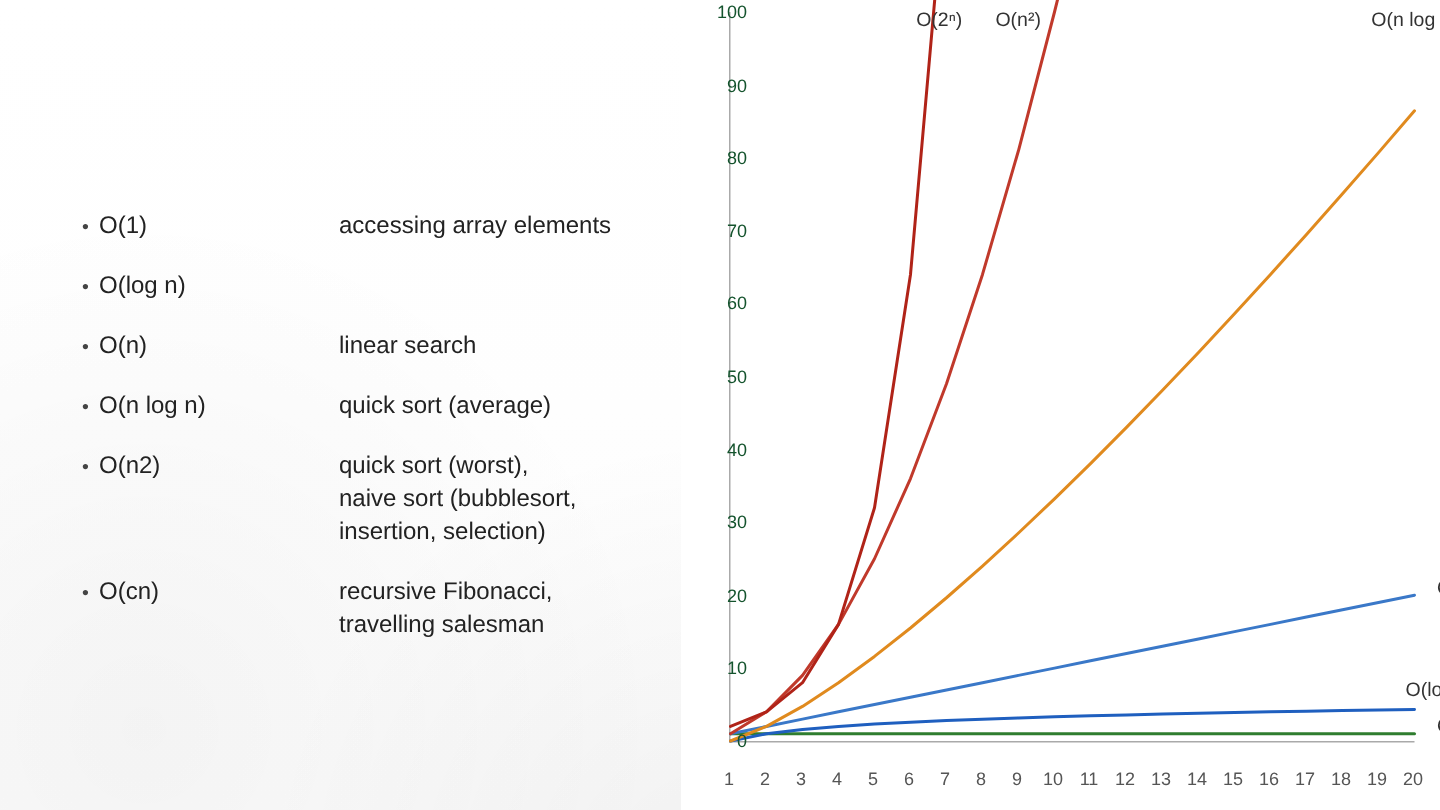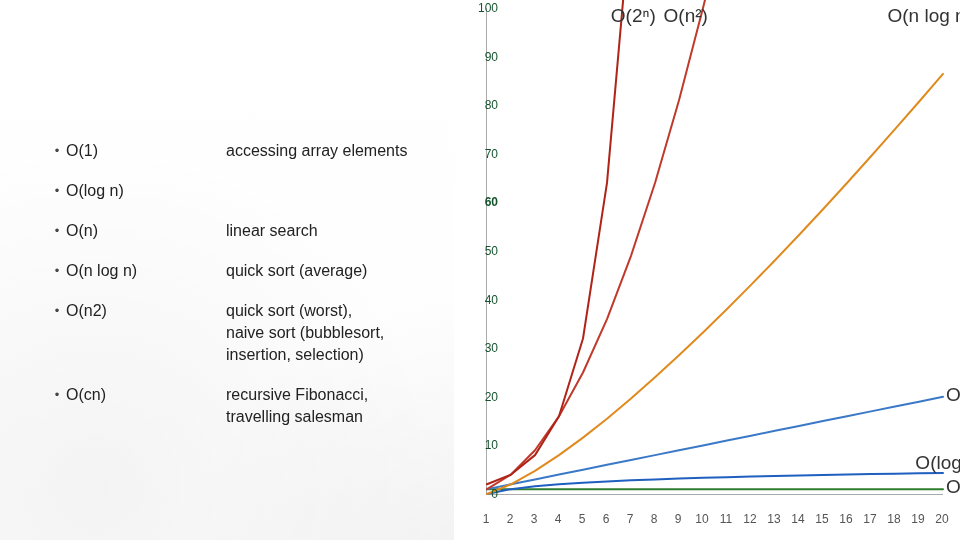--- a/index.html
+++ b/index.html
@@ -83,21 +83,21 @@
   }
   .x-tick-label {
     position: absolute;
     bottom: 14px;
     font-size: 12px;
     color: #555;
     transform: translateX(-50%);
   }
   .series-label {
     position: absolute;
-    font-size: 19px;
+    font-size: 13px;
     color: #333;
     white-space: nowrap;
     background: rgba(255,255,255,0.0);
   }
   svg.plot {
     position: absolute;
     left: 0;
     top: 0;
     width: 456px;
     height: 486px;
@@ -155,21 +155,21 @@
         <path d="M 0.00 481.14 L 24.00 466.56 L 48.00 442.26 L 72.00 408.24 L 96.00 364.50 L 120.00 311.04 L 144.00 247.86 L 168.00 174.96 L 192.00 92.34 L 216.00 0.00 L 240.00 -97.20" class="curve" stroke="#c0392b"></path>
         <path d="M 0.00 476.28 L 24.00 466.56 L 48.00 447.12 L 72.00 408.24 L 96.00 330.48 L 120.00 174.96 L 144.00 -97.20" class="curve" stroke="#b02318"></path>
       </svg>
   </div>
 <div class="y-tick-label" style="top: 494px;">0</div>
     <div class="y-tick-label" style="top: 445.4px;">10</div>
     <div class="y-tick-label" style="top: 396.8px;">20</div>
     <div class="y-tick-label" style="top: 348.2px;">30</div>
     <div class="y-tick-label" style="top: 299.6px;">40</div>
     <div class="y-tick-label" style="top: 251px; text-align: right;">50</div>
-    <div class="y-tick-label" style="top: 202.4px; font-weight: bold;">60</div>
+    <div class="y-tick-label" style="top: 202.4px;">60</div>
     <div class="y-tick-label" style="top: 153.8px;">70</div>
     <div class="y-tick-label" style="top: 105.2px;">80</div>
     <div class="y-tick-label" style="top: 56.6px;">90</div>
     <div class="y-tick-label" style="top: 8px;">100</div>
     <div class="x-tick-label" style="left: 32px;">1</div>
     <div class="x-tick-label" style="left: 56px;">2</div>
     <div class="x-tick-label" style="left: 80px;">3</div>
     <div class="x-tick-label" style="left: 104px;">4</div>
     <div class="x-tick-label" style="left: 128px;">5</div>
     <div class="x-tick-label" style="left: 152px;">6</div>

